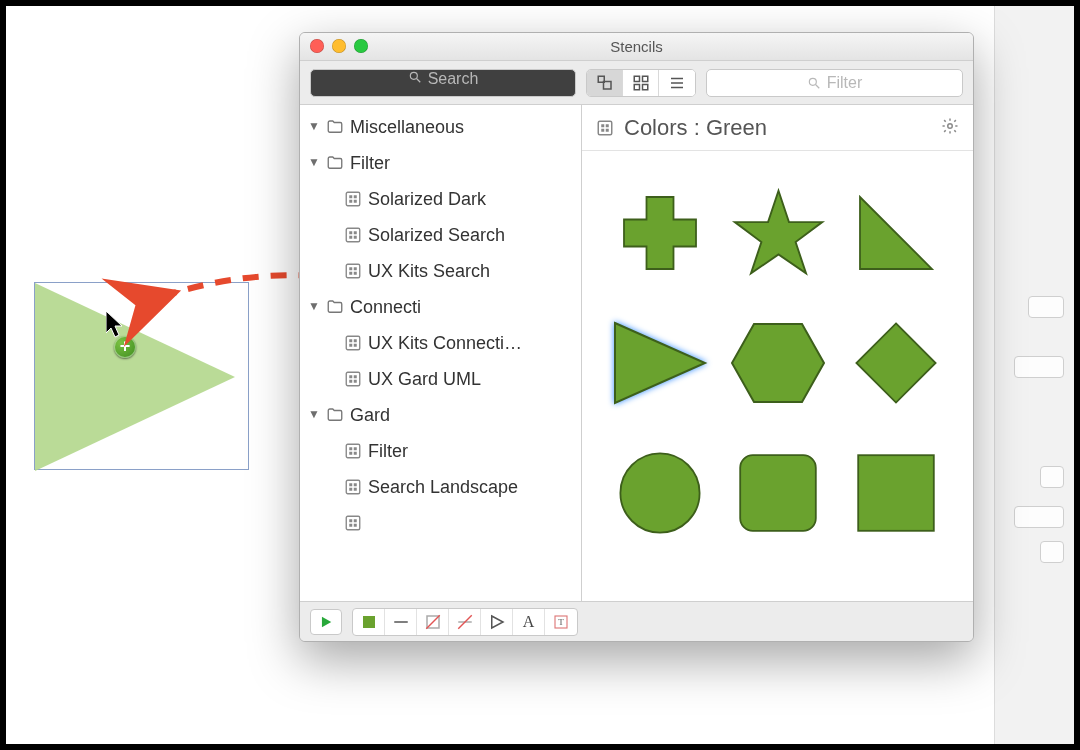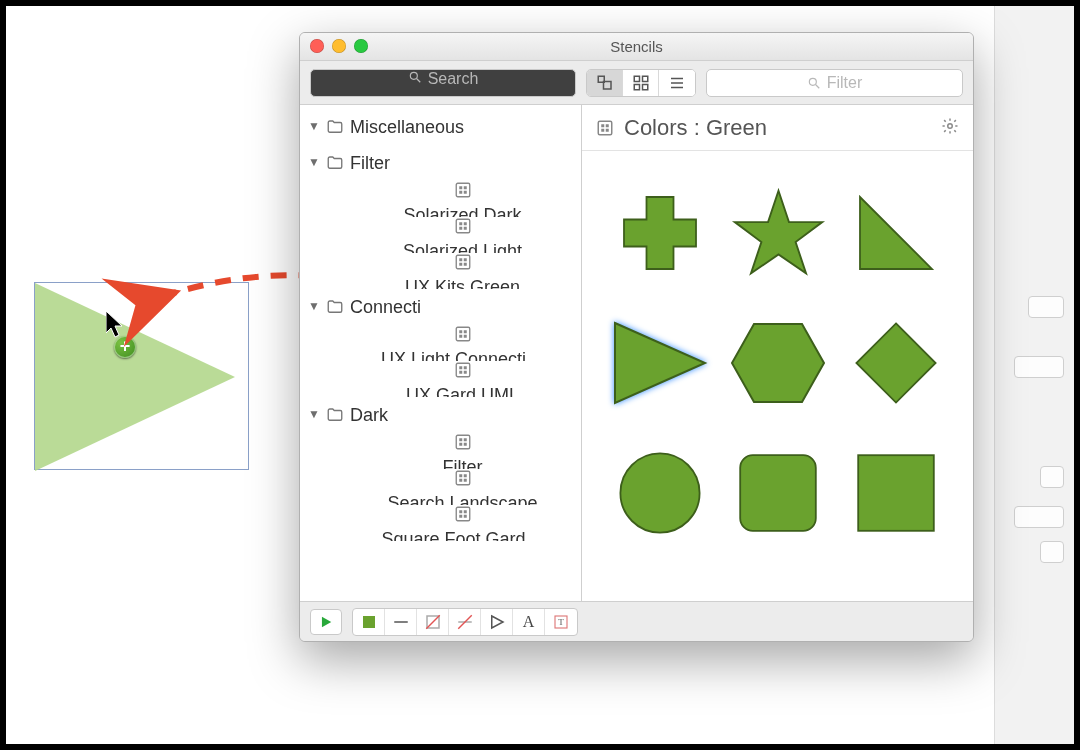--- a/index.html
+++ b/index.html
@@ -193,21 +193,21 @@
     height: 36px;
     padding-left: 8px;
     gap: 6px;
     font-size: 18px;
     white-space: nowrap;
     overflow: hidden;
     text-overflow: ellipsis;
     cursor: pointer;
   }
   .tree-row.folder { padding-left: 8px; }
-  .tree-row.stencil { padding-left: 44px; flex-direction: column; }
+  .tree-row.stencil { padding-left: 44px; }
   .disclosure {
     width: 12px; color: #6e6e6e; font-size: 12px; transform: translateY(-1px);
   }
   .folder-icon, .stencil-icon { display: inline-flex; }
   .label { overflow: hidden; text-overflow: ellipsis; }
 
   .content {
     flex: 1;
     display: flex;
     flex-direction: column;
@@ -396,75 +396,75 @@
           <div class="tree-row stencil">
             <span class="stencil-icon">
               <svg class="ico" viewBox="0 0 24 24">
                 <rect x="3" y="3" width="18" height="18" rx="2" fill="none" stroke="#888" stroke-width="1.8"></rect>
                 <rect x="7" y="7" width="4" height="4" fill="#888"></rect>
                 <rect x="13" y="7" width="4" height="4" fill="#888"></rect>
                 <rect x="7" y="13" width="4" height="4" fill="#888"></rect>
                 <rect x="13" y="13" width="4" height="4" fill="#888"></rect>
               </svg>
             </span>
-            <span class="label">Solarized Light</span>
-          </div>
-          <div class="tree-row stencil">
-            <span class="stencil-icon">
-              <svg class="ico" viewBox="0 0 24 24">
-                <rect x="3" y="3" width="18" height="18" rx="2" fill="none" stroke="#888" stroke-width="1.8"></rect>
-                <rect x="7" y="7" width="4" height="4" fill="#888"></rect>
-                <rect x="13" y="7" width="4" height="4" fill="#888"></rect>
-                <rect x="7" y="13" width="4" height="4" fill="#888"></rect>
-                <rect x="13" y="13" width="4" height="4" fill="#888"></rect>
-              </svg>
-            </span>
-            <span class="label">UX Kits Green</span>
+            <span class="label">Solarized Search</span>
+          </div>
+          <div class="tree-row stencil">
+            <span class="stencil-icon">
+              <svg class="ico" viewBox="0 0 24 24">
+                <rect x="3" y="3" width="18" height="18" rx="2" fill="none" stroke="#888" stroke-width="1.8"></rect>
+                <rect x="7" y="7" width="4" height="4" fill="#888"></rect>
+                <rect x="13" y="7" width="4" height="4" fill="#888"></rect>
+                <rect x="7" y="13" width="4" height="4" fill="#888"></rect>
+                <rect x="13" y="13" width="4" height="4" fill="#888"></rect>
+              </svg>
+            </span>
+            <span class="label">UX Kits Search</span>
           </div>
           <div class="tree-row folder" style="padding-left: 8px;">
             <span class="disclosure">▼</span>
             <span class="folder-icon">
               <svg class="ico" viewBox="0 0 24 24">
                 <path d="M3 6a2 2 0 0 1 2-2h4l2 2h8a2 2 0 0 1 2 2v9a2 2 0 0 1-2 2H5a2 2 0 0 1-2-2z" fill="none" stroke="#777" stroke-width="1.8"></path>
               </svg>
             </span>
             <span class="label">Connecti</span>
           </div>
           <div class="tree-row stencil">
             <span class="stencil-icon">
               <svg class="ico" viewBox="0 0 24 24">
                 <rect x="3" y="3" width="18" height="18" rx="2" fill="none" stroke="#888" stroke-width="1.8"></rect>
                 <rect x="7" y="7" width="4" height="4" fill="#888"></rect>
                 <rect x="13" y="7" width="4" height="4" fill="#888"></rect>
                 <rect x="7" y="13" width="4" height="4" fill="#888"></rect>
                 <rect x="13" y="13" width="4" height="4" fill="#888"></rect>
               </svg>
             </span>
-            <span class="label">UX Light Connecti…</span>
+            <span class="label">UX Kits Connecti…</span>
           </div>
           <div class="tree-row stencil">
             <span class="stencil-icon">
               <svg class="ico" viewBox="0 0 24 24">
                 <rect x="3" y="3" width="18" height="18" rx="2" fill="none" stroke="#888" stroke-width="1.8"></rect>
                 <rect x="7" y="7" width="4" height="4" fill="#888"></rect>
                 <rect x="13" y="7" width="4" height="4" fill="#888"></rect>
                 <rect x="7" y="13" width="4" height="4" fill="#888"></rect>
                 <rect x="13" y="13" width="4" height="4" fill="#888"></rect>
               </svg>
             </span>
             <span class="label">UX Gard UML</span>
           </div>
           <div class="tree-row folder" style="padding-left: 8px;">
             <span class="disclosure">▼</span>
             <span class="folder-icon">
               <svg class="ico" viewBox="0 0 24 24">
                 <path d="M3 6a2 2 0 0 1 2-2h4l2 2h8a2 2 0 0 1 2 2v9a2 2 0 0 1-2 2H5a2 2 0 0 1-2-2z" fill="none" stroke="#777" stroke-width="1.8"></path>
               </svg>
             </span>
-            <span class="label">Dark</span>
+            <span class="label">Gard</span>
           </div>
           <div class="tree-row stencil">
             <span class="stencil-icon">
               <svg class="ico" viewBox="0 0 24 24">
                 <rect x="3" y="3" width="18" height="18" rx="2" fill="none" stroke="#888" stroke-width="1.8"></rect>
                 <rect x="7" y="7" width="4" height="4" fill="#888"></rect>
                 <rect x="13" y="7" width="4" height="4" fill="#888"></rect>
                 <rect x="7" y="13" width="4" height="4" fill="#888"></rect>
                 <rect x="13" y="13" width="4" height="4" fill="#888"></rect>
               </svg>
@@ -486,21 +486,20 @@
           <div class="tree-row stencil">
             <span class="stencil-icon">
               <svg class="ico" viewBox="0 0 24 24">
                 <rect x="3" y="3" width="18" height="18" rx="2" fill="none" stroke="#888" stroke-width="1.8"></rect>
                 <rect x="7" y="7" width="4" height="4" fill="#888"></rect>
                 <rect x="13" y="7" width="4" height="4" fill="#888"></rect>
                 <rect x="7" y="13" width="4" height="4" fill="#888"></rect>
                 <rect x="13" y="13" width="4" height="4" fill="#888"></rect>
               </svg>
             </span>
-            <span class="label">Square Foot Gard…</span>
           </div>
         </div>
 
       <div class="content">
         <div class="content-header">
           <svg class="ico" viewBox="0 0 24 24">
               <rect x="3" y="3" width="18" height="18" rx="2" fill="none" stroke="#888" stroke-width="2"></rect>
               <rect x="7" y="7" width="4" height="4" fill="#888"></rect>
               <rect x="13" y="7" width="4" height="4" fill="#888"></rect>
               <rect x="7" y="13" width="4" height="4" fill="#888"></rect>

